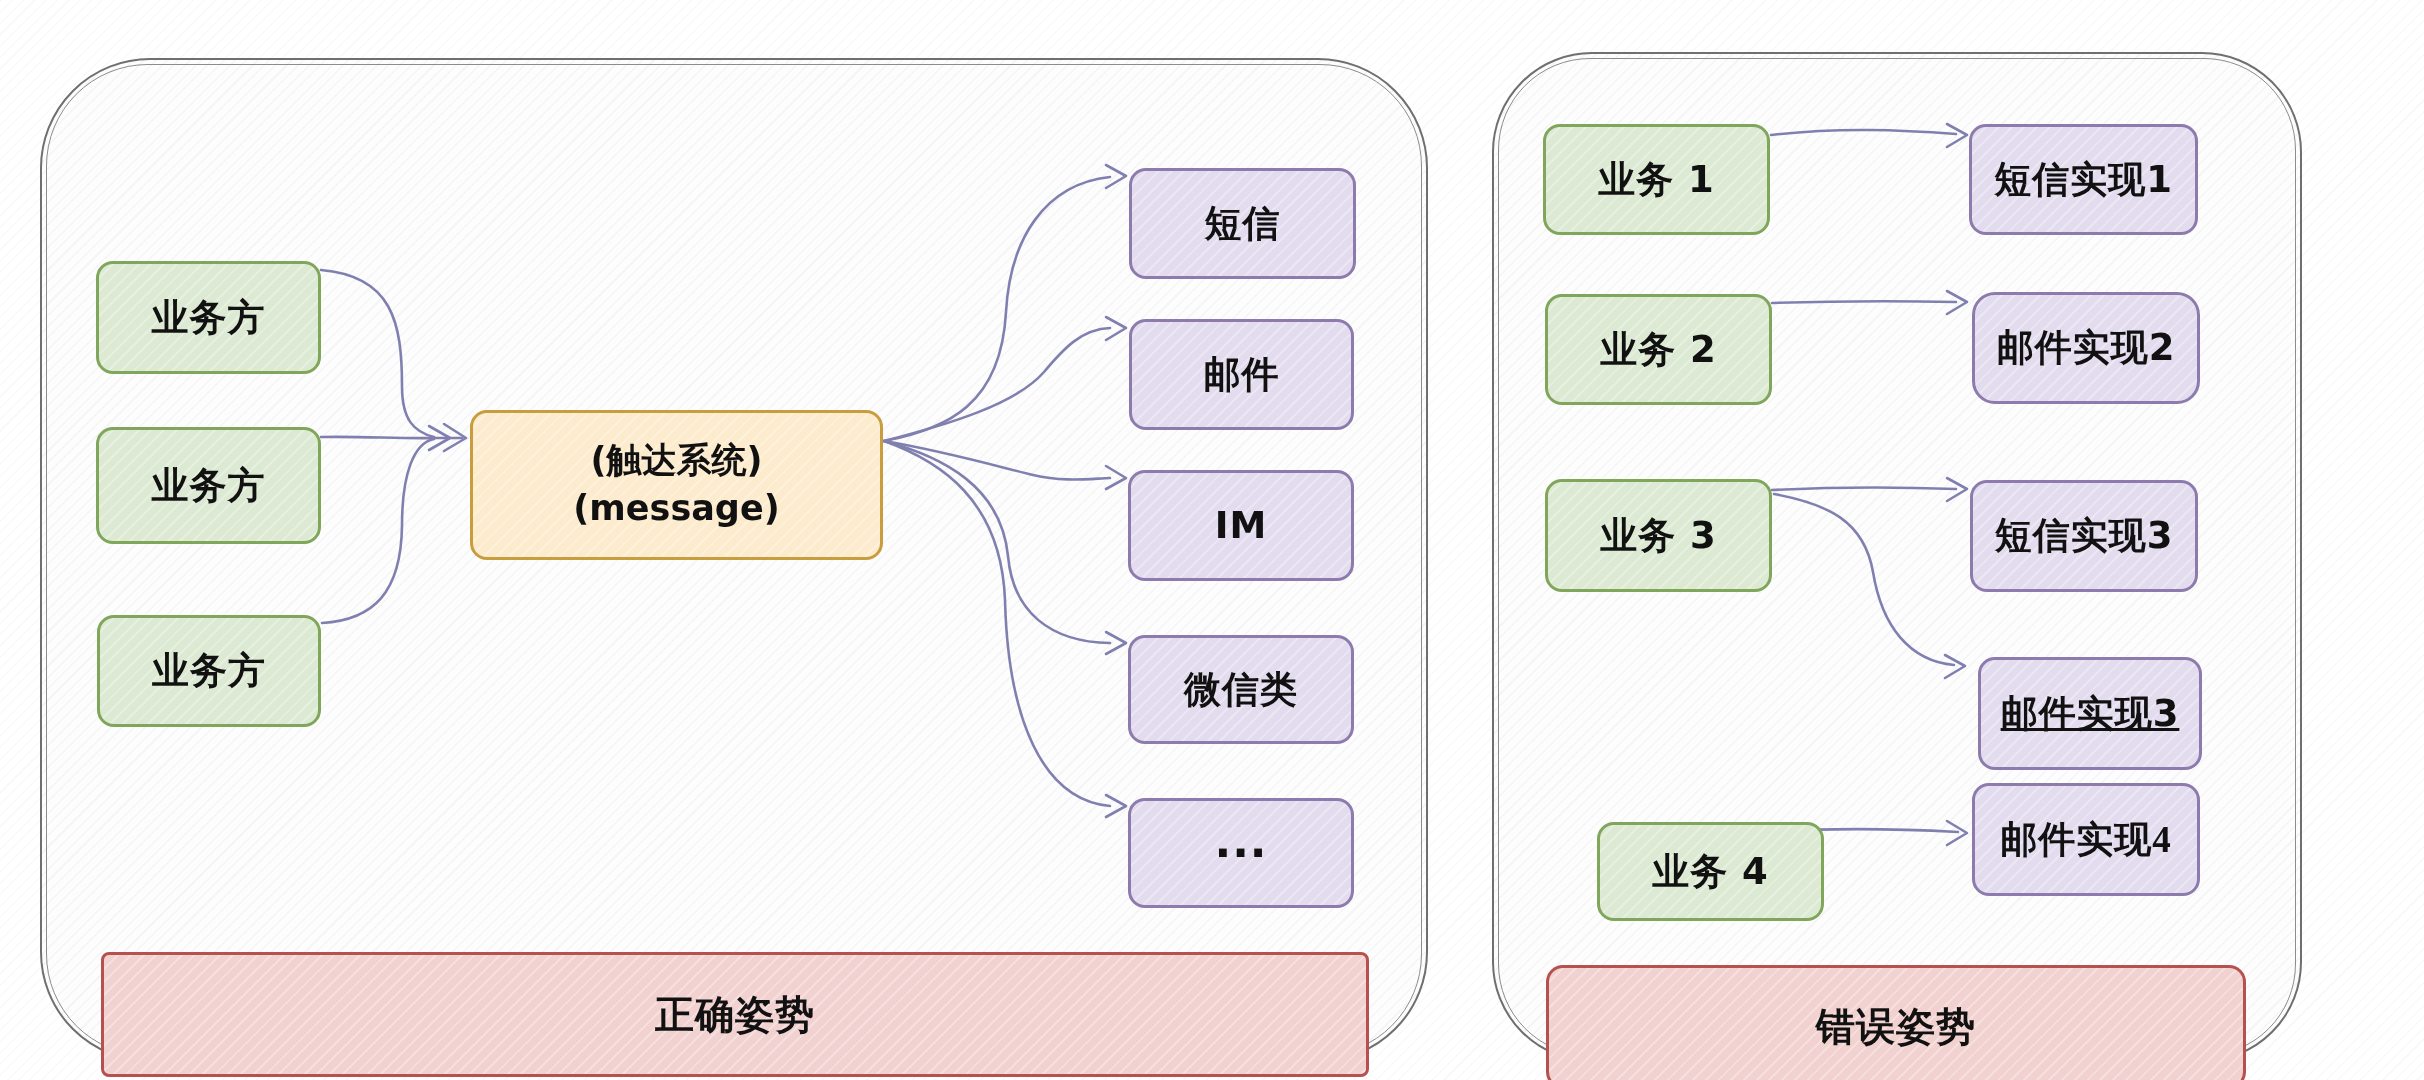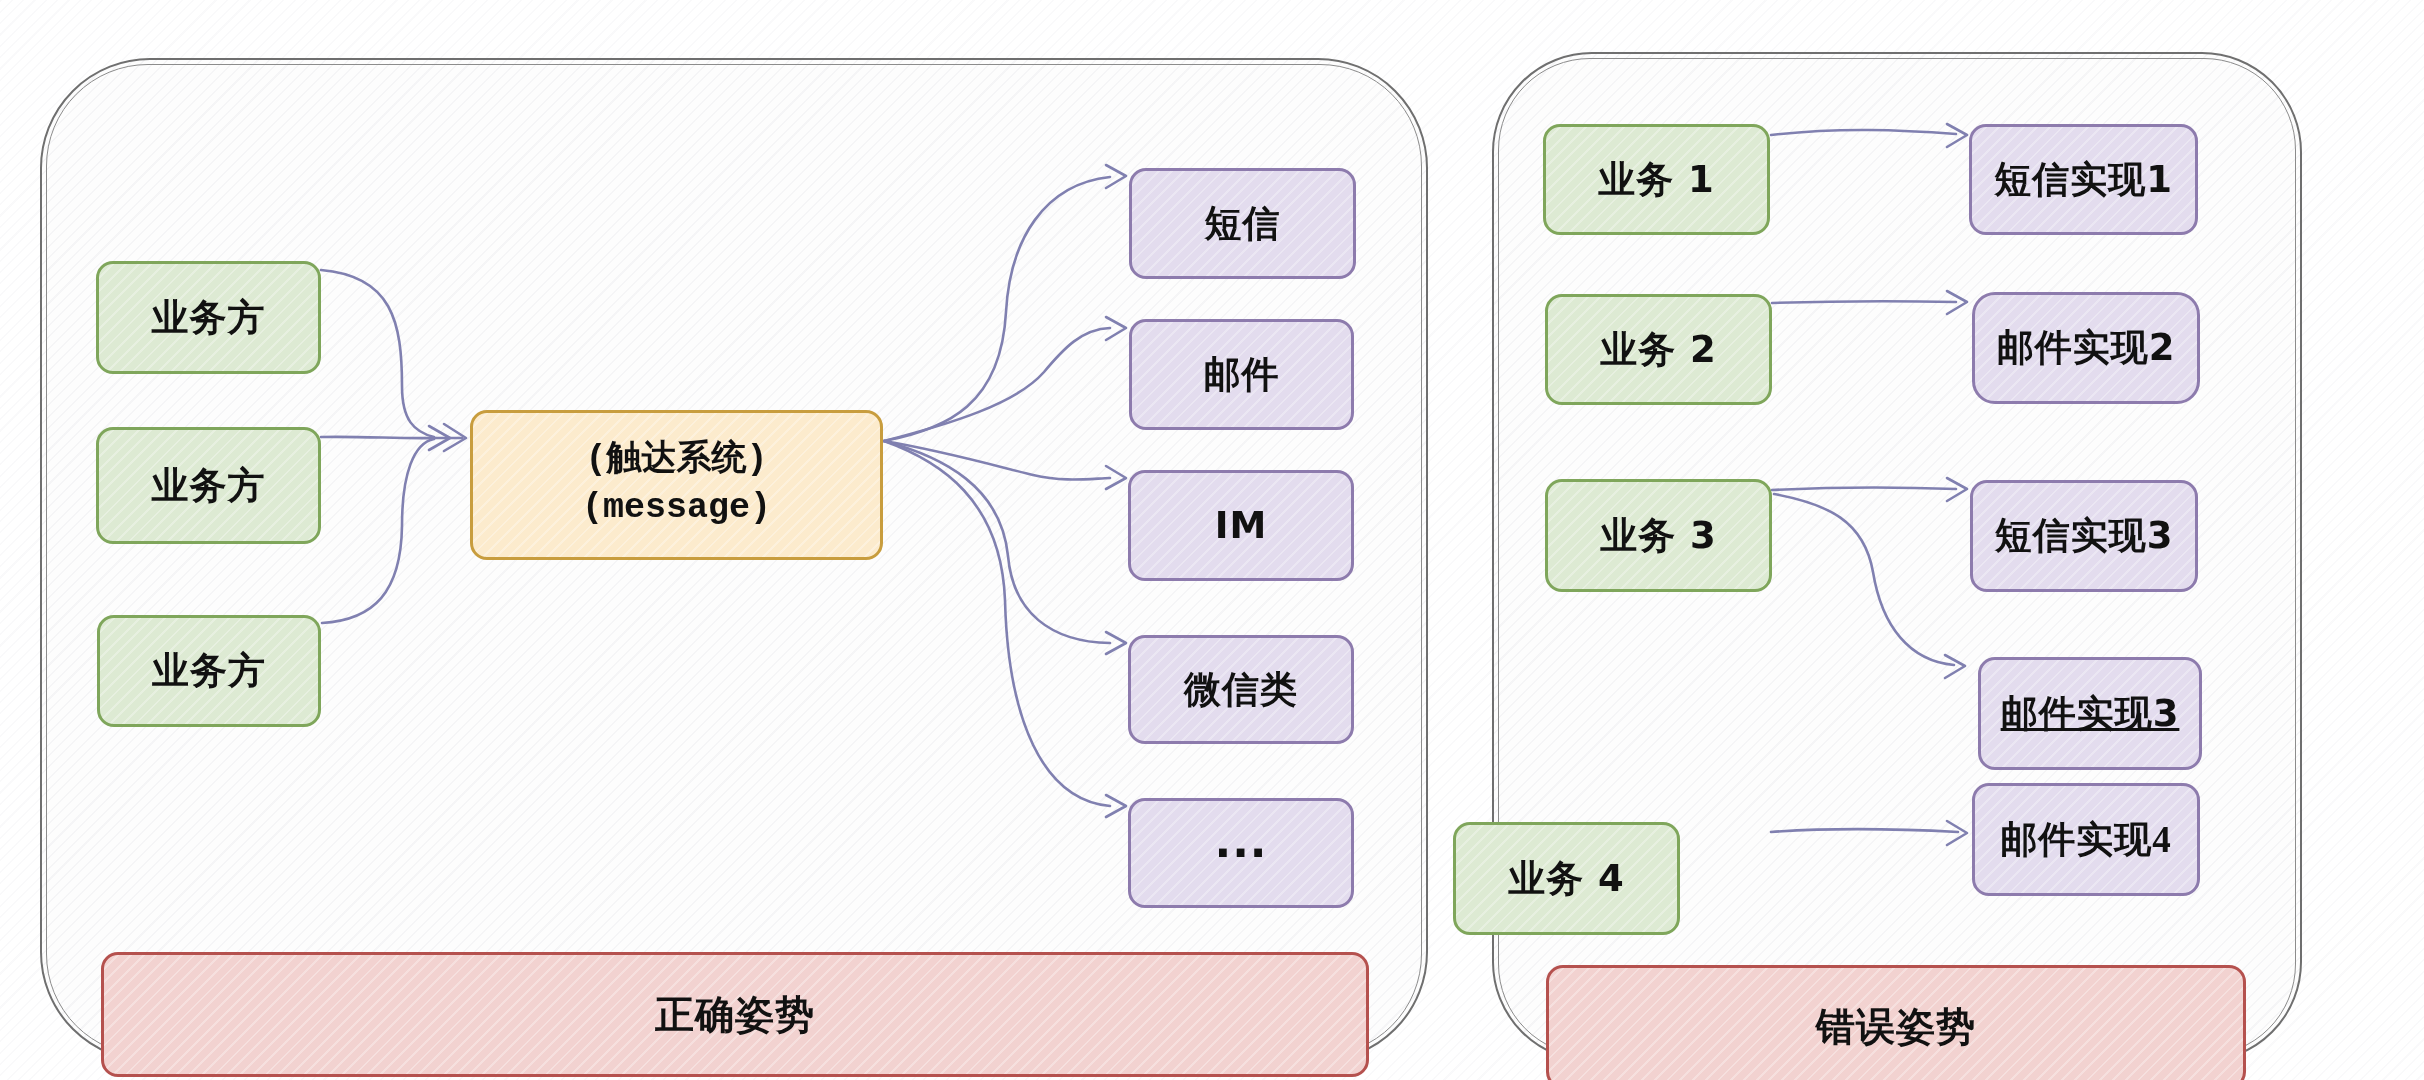--- a/index.html
+++ b/index.html
@@ -24,21 +24,21 @@
   svg.wires{position:absolute;left:0;top:0;z-index:1;pointer-events:none;}
   .node{
     position:absolute;z-index:2;display:flex;align-items:center;justify-content:center;
     border-radius:17px;box-sizing:border-box;
     font-size:37px;font-weight:700;letter-spacing:1px;
     background-image:repeating-linear-gradient(135deg, rgba(255,255,255,.3) 0 2px, transparent 2px 9px);
     margin-top:47px;
   }
   .green{background-color:#ddead3;border:3px solid #7fa65b;}
   .purple{background-color:#e3dcee;border:3px solid #8d7bad;}
-  .orange{background-color:#fcebcd;border:3.5px solid #c89d3e;font-family:Liberation Mono, monospace;}
+  .orange{background-color:#fcebcd;border:3.5px solid #c89d3e;}
   .redbar{background-color:#f2d2d0;border:3.5px solid #b5514e;font-size:39px;}
   .hub{flex-direction:column;font-size:35px;line-height:1.36;letter-spacing:0;}
   .dots{font-size:44px;}
   .dots .lbl{display:inline-block;transform:translateY(-12px);}
 </style>
 </head>
 <body>
 
 <div class="panel" id="left-panel"></div>
 <div class="panel" id="right-panel"></div>
@@ -101,34 +101,34 @@
 <div class="node purple" style="left:1128px;top:423px;width:226px;height:111px;">
   <span class="lbl">IM</span>
 </div>
 <div class="node purple" style="left:1128px;top:588px;width:226px;height:109px;">
   <span class="lbl">微信类</span>
 </div>
 <div class="node purple dots" style="left:1128px;top:751px;width:226px;height:110px;">
   <span class="lbl">...</span>
 </div>
 
-<div class="node redbar" style="left:101px;top:905px;width:1268px;height:125px;">
+<div class="node redbar" style="left:101px;top:905px;width:1268px;height:125px;border-radius:8px;">
   <span class="lbl">正确姿势</span>
 </div>
 
 <div class="node green" style="left:1543px;top:77px;width:227px;height:111px;">
   <span class="lbl">业务 1</span>
 </div>
 <div class="node green" style="left:1545px;top:247px;width:227px;height:111px;">
   <span class="lbl">业务 2</span>
 </div>
 <div class="node green" style="left:1545px;top:432px;width:227px;height:113px;">
   <span class="lbl">业务 3</span>
 </div>
-<div class="node green" style="left:1453px;top:775px;width:227px;height:113px;">
+<div class="node green" style="left:1597px;top:775px;width:227px;height:99px;">
   <span class="lbl">业务 4</span>
 </div>
 
 <div class="node purple" style="left:1969px;top:77px;width:229px;height:111px;">
   <span class="lbl">短信实现1</span>
 </div>
 <div class="node purple" style="left:1972px;top:245px;width:228px;height:112px;border-radius:23px;">
   <span class="lbl">邮件实现2</span>
 </div>
 <div class="node purple" style="left:1970px;top:433px;width:228px;height:112px;">

